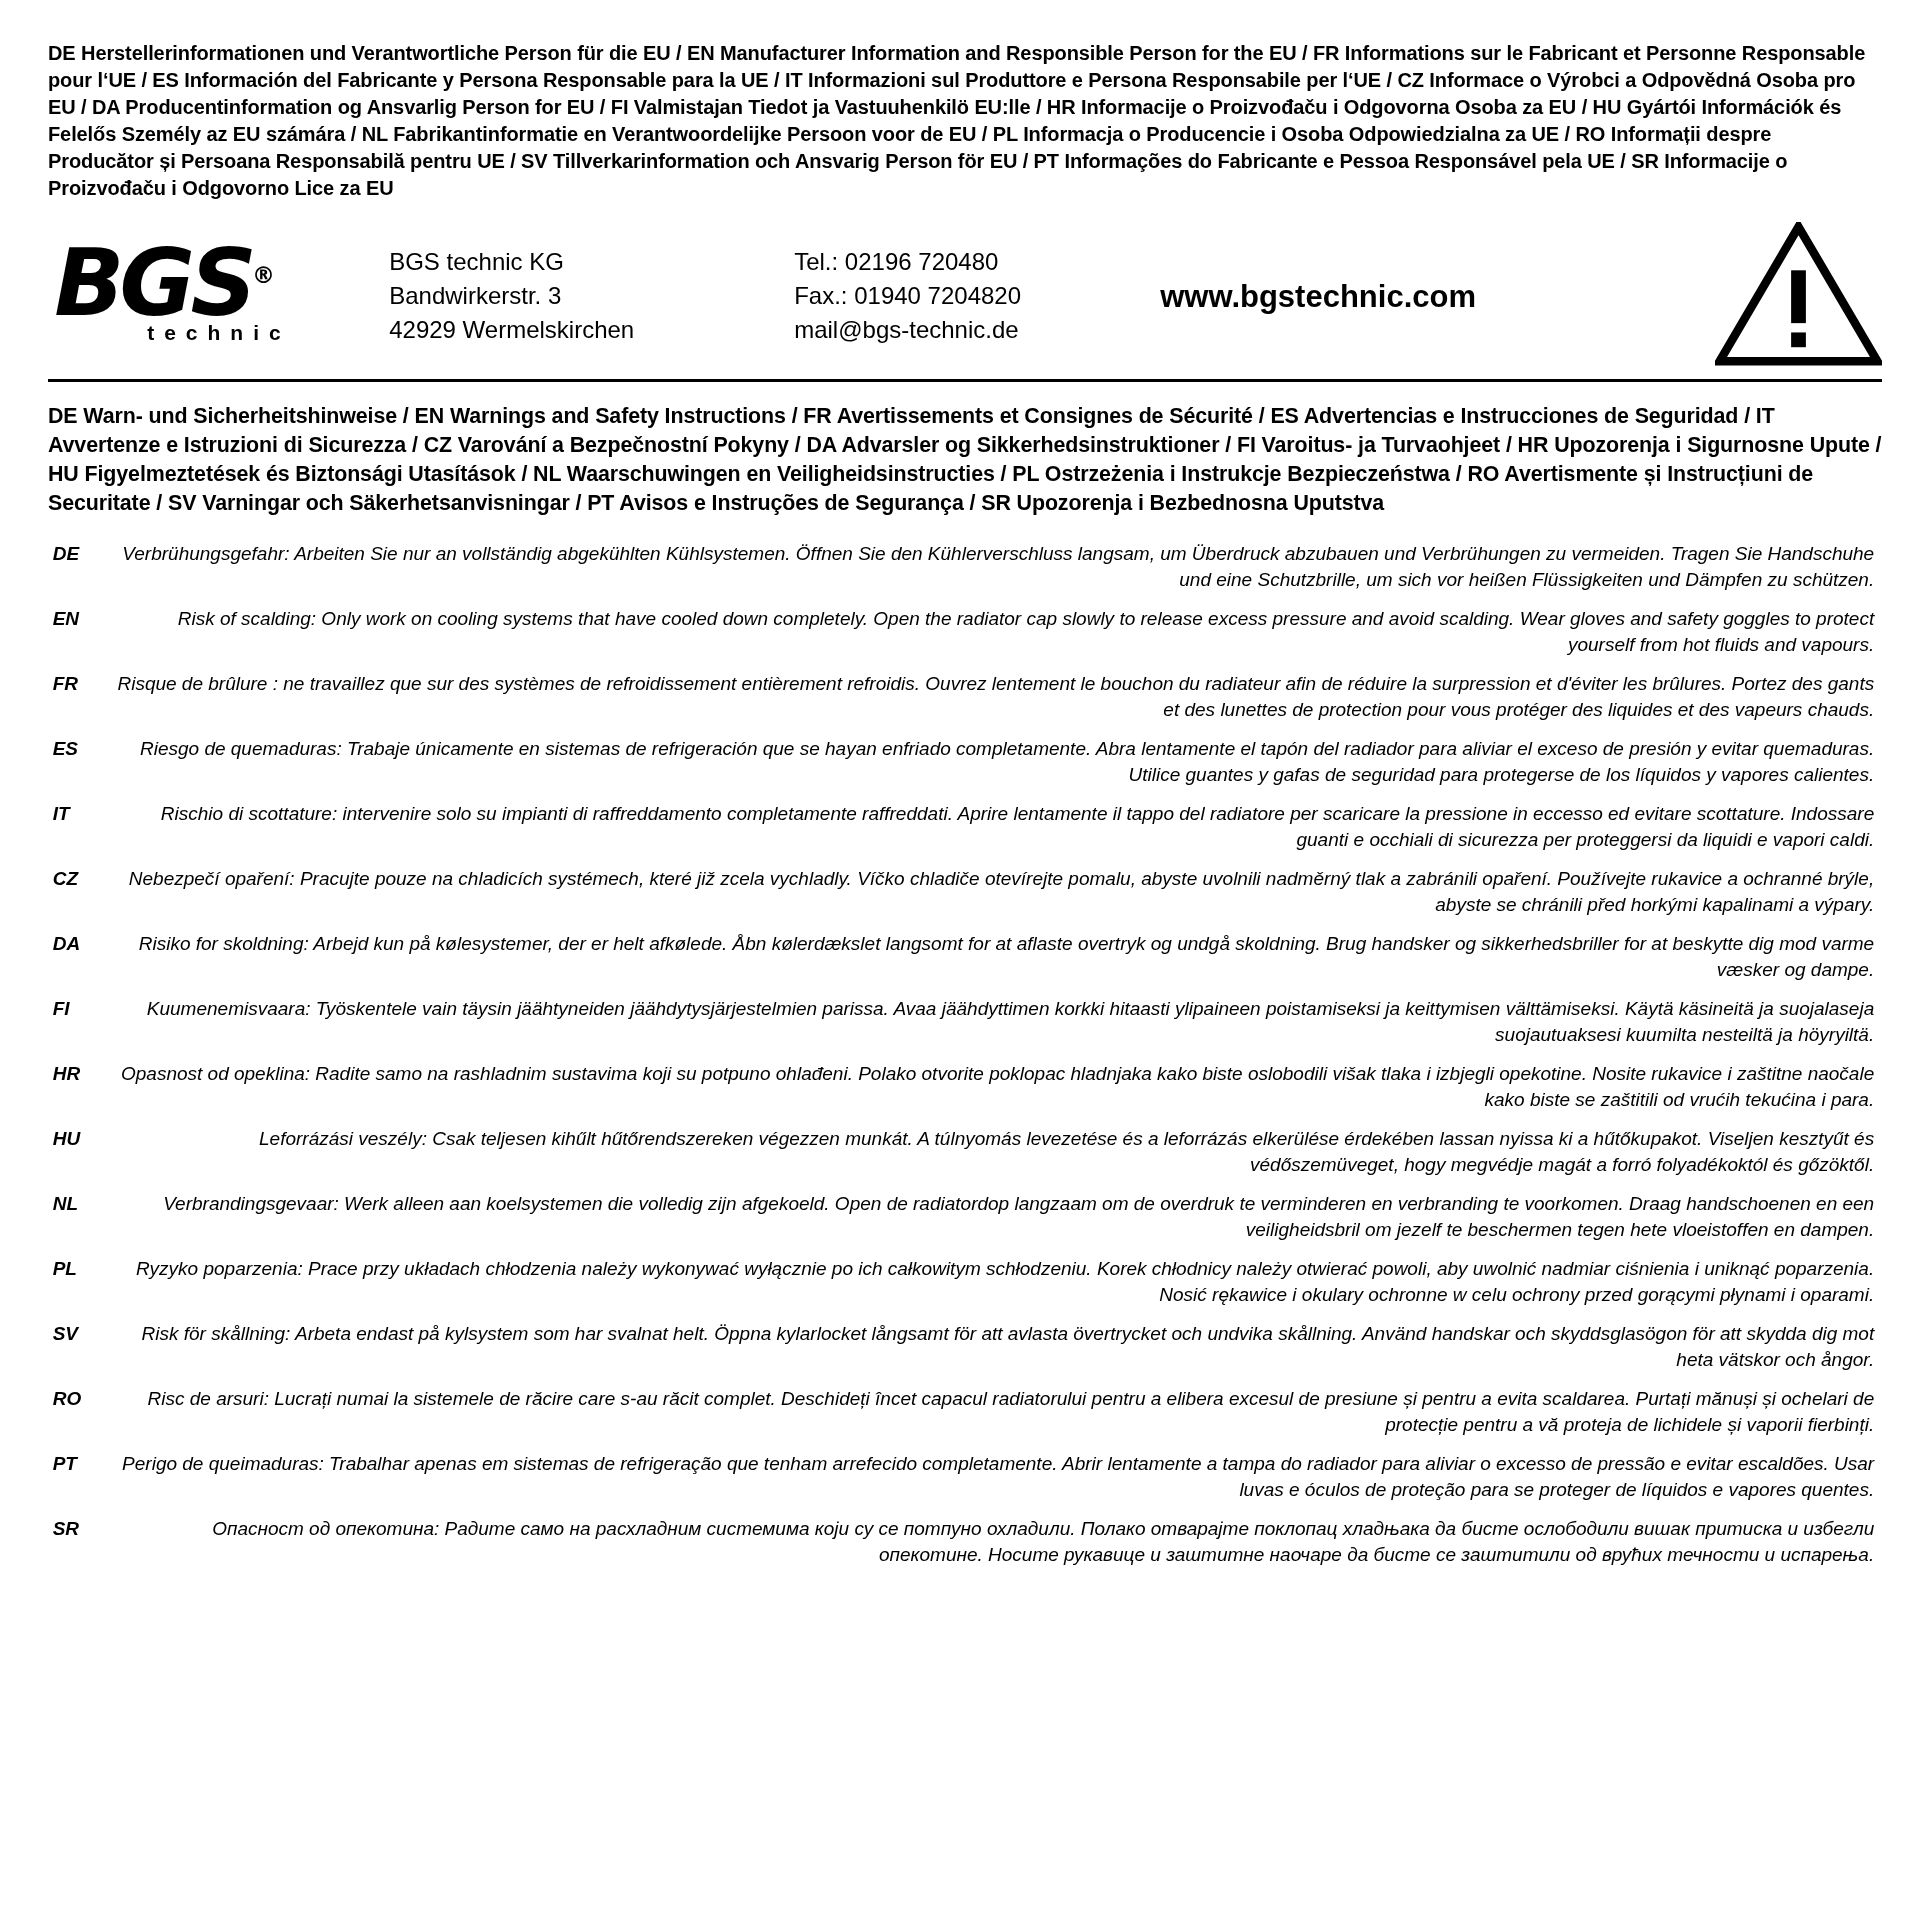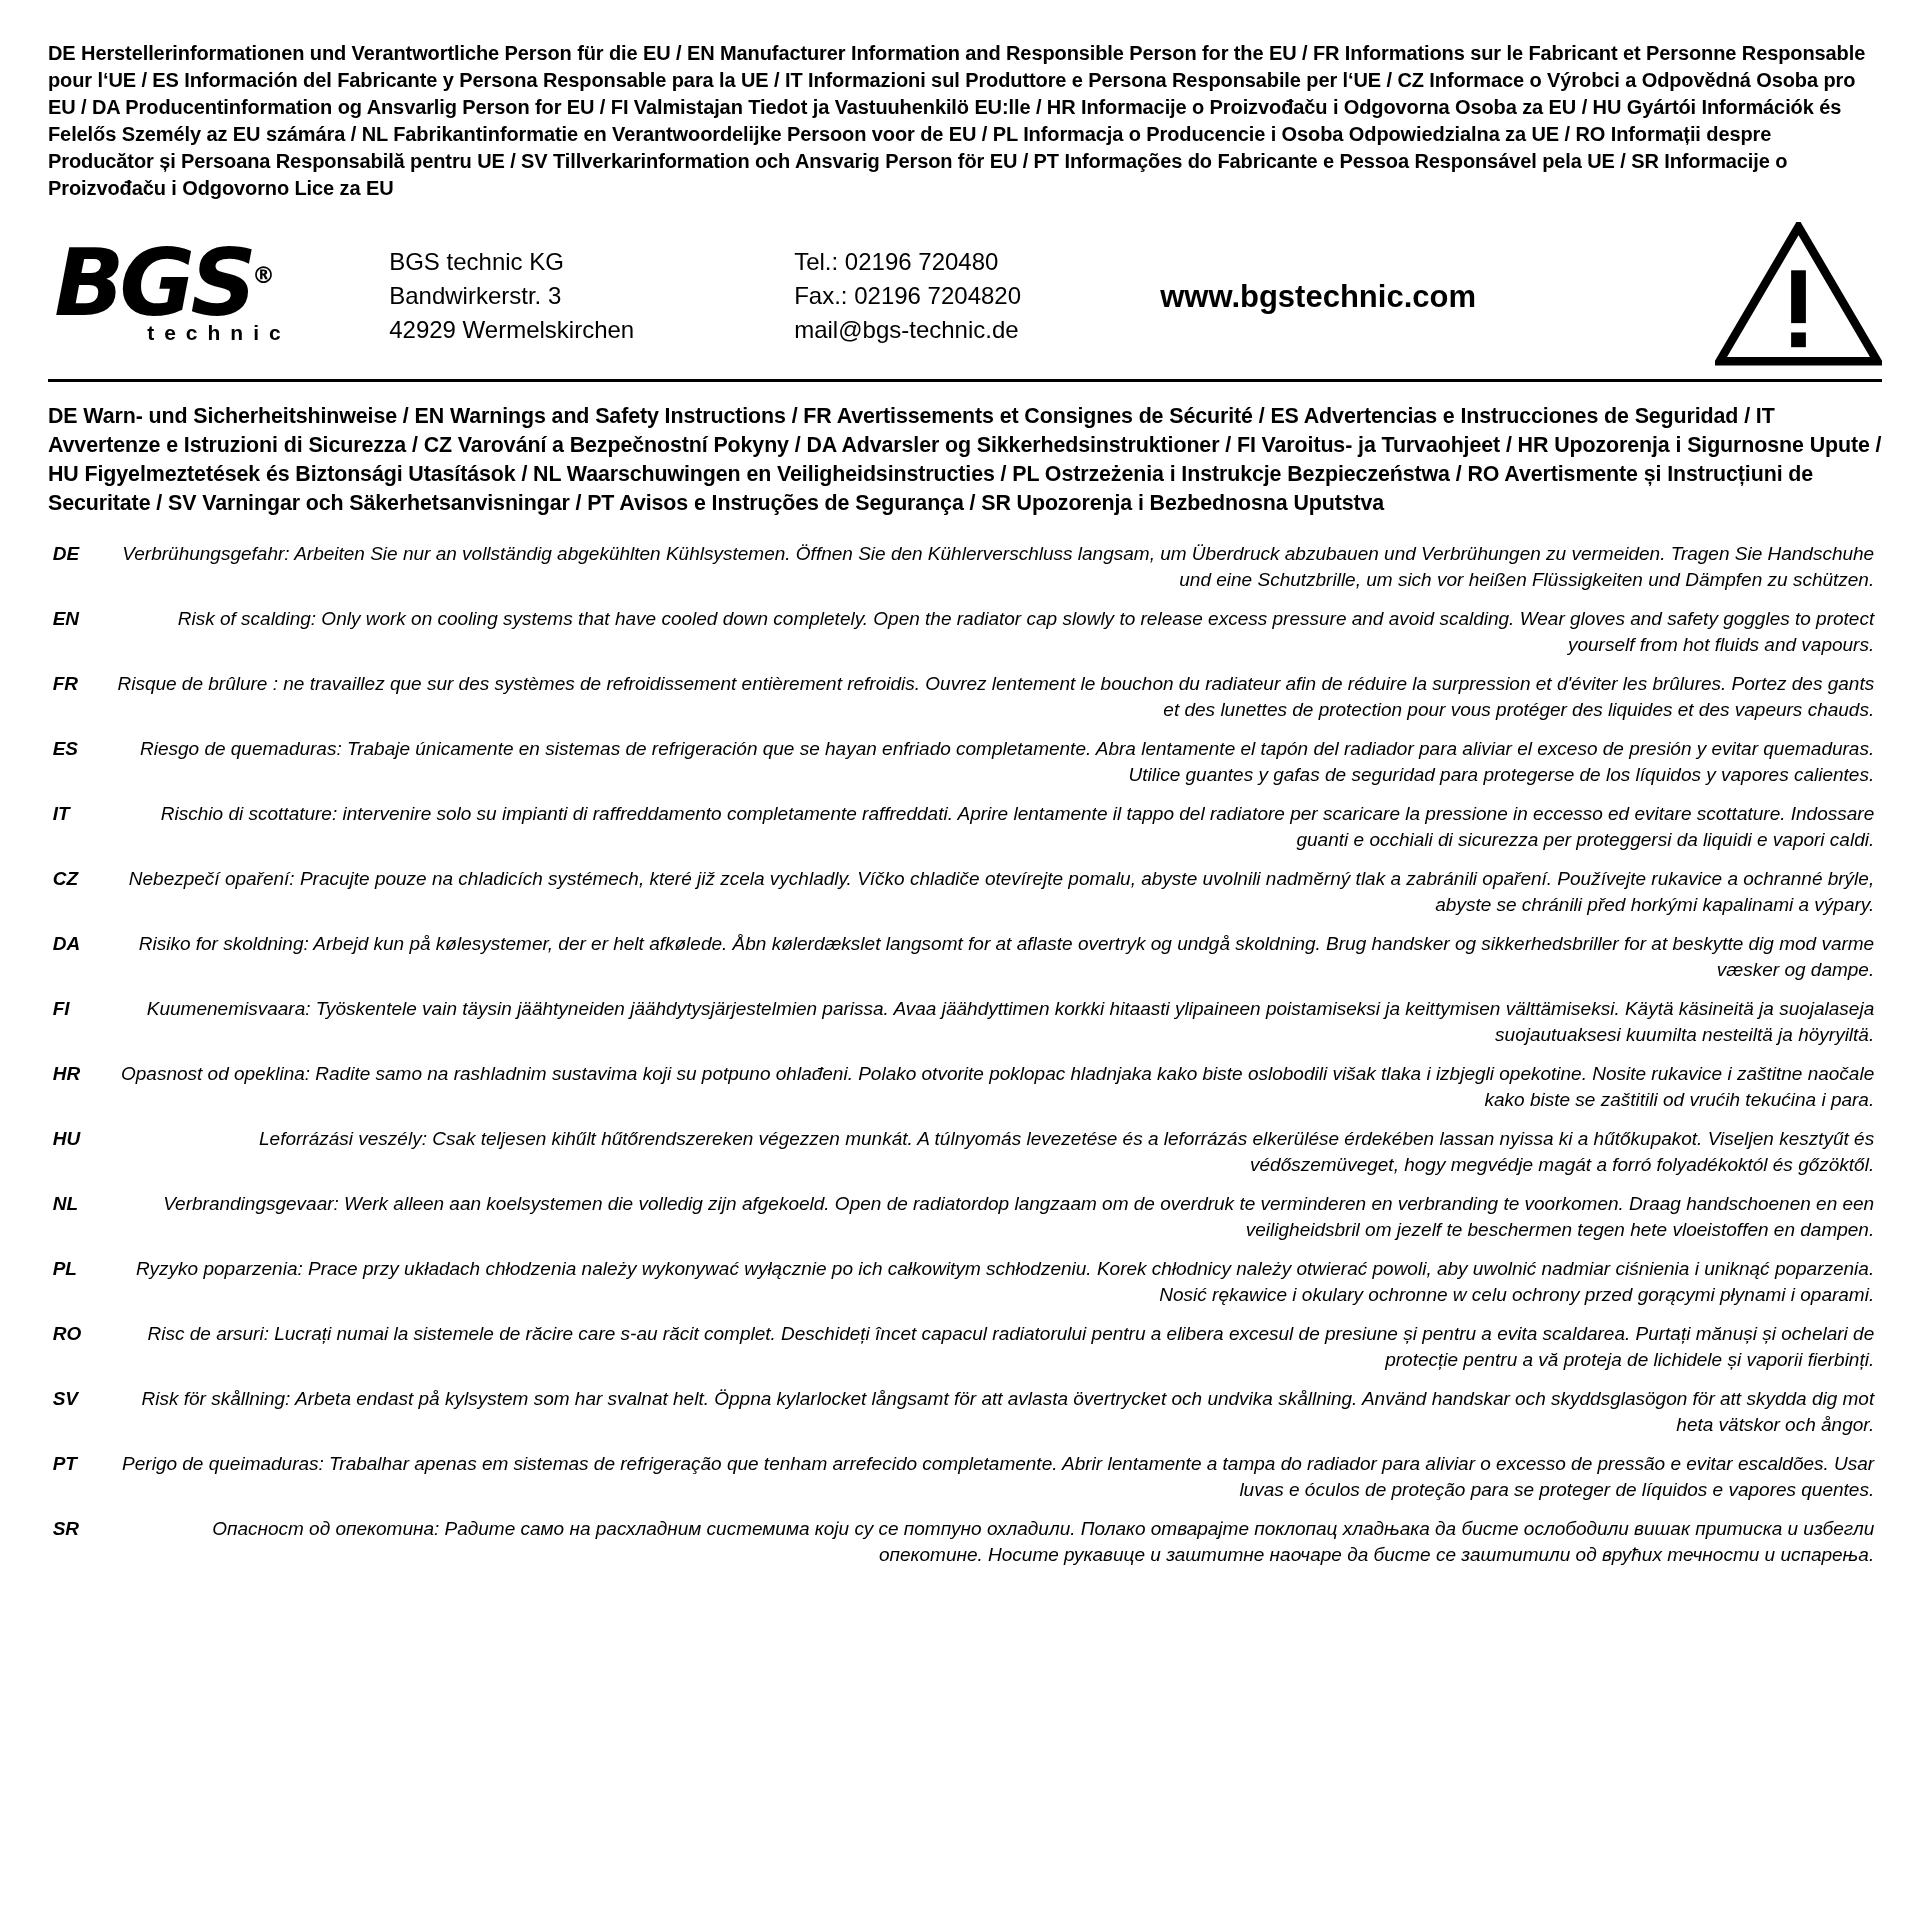--- a/index.html
+++ b/index.html
@@ -144,21 +144,21 @@
     </div>
 
     <div class="addr-block">
       <div>BGS technic KG</div>
       <div>Bandwirkerstr. 3</div>
       <div>42929 Wermelskirchen</div>
     </div>
 
     <div class="tel-block">
       <div>Tel.: 02196 720480</div>
-      <div>Fax.: 02196 7204820</div>
+      <div>Fax.: 01940 7204820</div>
       <div>mail@bgs-technic.de</div>
     </div>
 
     <div class="web-block">www.bgstechnic.com</div>
 
     <div class="warn-tri">
       <svg width="167" height="144" viewBox="0 0 215 185" aria-hidden="true">
         <polygon points="107.5,6 209,179 6,179" fill="none" stroke="#000" stroke-width="11" stroke-linejoin="miter"></polygon>
         <rect x="98" y="62" width="19" height="68" fill="#000"></rect>
         <rect x="98" y="142" width="19" height="19" fill="#000"></rect>
@@ -225,30 +225,30 @@
       <div class="lang-code">NL</div>
       <div class="lang-text">Verbrandingsgevaar: Werk alleen aan koelsystemen die volledig zijn afgekoeld. Open de radiatordop langzaam om de overdruk te verminderen en verbranding te voorkomen. Draag handschoenen en een veiligheidsbril om jezelf te beschermen tegen hete vloeistoffen en dampen.</div>
     </div>
 
     <div class="lang-row">
       <div class="lang-code">PL</div>
       <div class="lang-text">Ryzyko poparzenia: Prace przy układach chłodzenia należy wykonywać wyłącznie po ich całkowitym schłodzeniu. Korek chłodnicy należy otwierać powoli, aby uwolnić nadmiar ciśnienia i uniknąć poparzenia. Nosić rękawice i okulary ochronne w celu ochrony przed gorącymi płynami i oparami.</div>
     </div>
 
     <div class="lang-row">
+      <div class="lang-code">SV</div>
+      <div class="lang-text">Risk för skållning: Arbeta endast på kylsystem som har svalnat helt. Öppna kylarlocket långsamt för att avlasta övertrycket och undvika skållning. Använd handskar och skyddsglasögon för att skydda dig mot heta vätskor och ångor.</div>
+    </div>
+
+    <div class="lang-row">
       <div class="lang-code">RO</div>
       <div class="lang-text">Risc de arsuri: Lucrați numai la sistemele de răcire care s-au răcit complet. Deschideți încet capacul radiatorului pentru a elibera excesul de presiune și pentru a evita scaldarea. Purtați mănuși și ochelari de protecție pentru a vă proteja de lichidele și vaporii fierbinți.</div>
     </div>
 
     <div class="lang-row">
-      <div class="lang-code">SV</div>
-      <div class="lang-text">Risk för skållning: Arbeta endast på kylsystem som har svalnat helt. Öppna kylarlocket långsamt för att avlasta övertrycket och undvika skållning. Använd handskar och skyddsglasögon för att skydda dig mot heta vätskor och ångor.</div>
-    </div>
-
-    <div class="lang-row">
       <div class="lang-code">PT</div>
       <div class="lang-text">Perigo de queimaduras: Trabalhar apenas em sistemas de refrigeração que tenham arrefecido completamente. Abrir lentamente a tampa do radiador para aliviar o excesso de pressão e evitar escaldões. Usar luvas e óculos de proteção para se proteger de líquidos e vapores quentes.</div>
     </div>
 
     <div class="lang-row">
       <div class="lang-code">SR</div>
       <div class="lang-text">Опасност од опекотина: Радите само на расхладним системима који су се потпуно охладили. Полако отварајте поклопац хладњака да бисте ослободили вишак притиска и избегли опекотине. Носите рукавице и заштитне наочаре да бисте се заштитили од врућих течности и испарења.</div>
     </div>
 
   </div>

